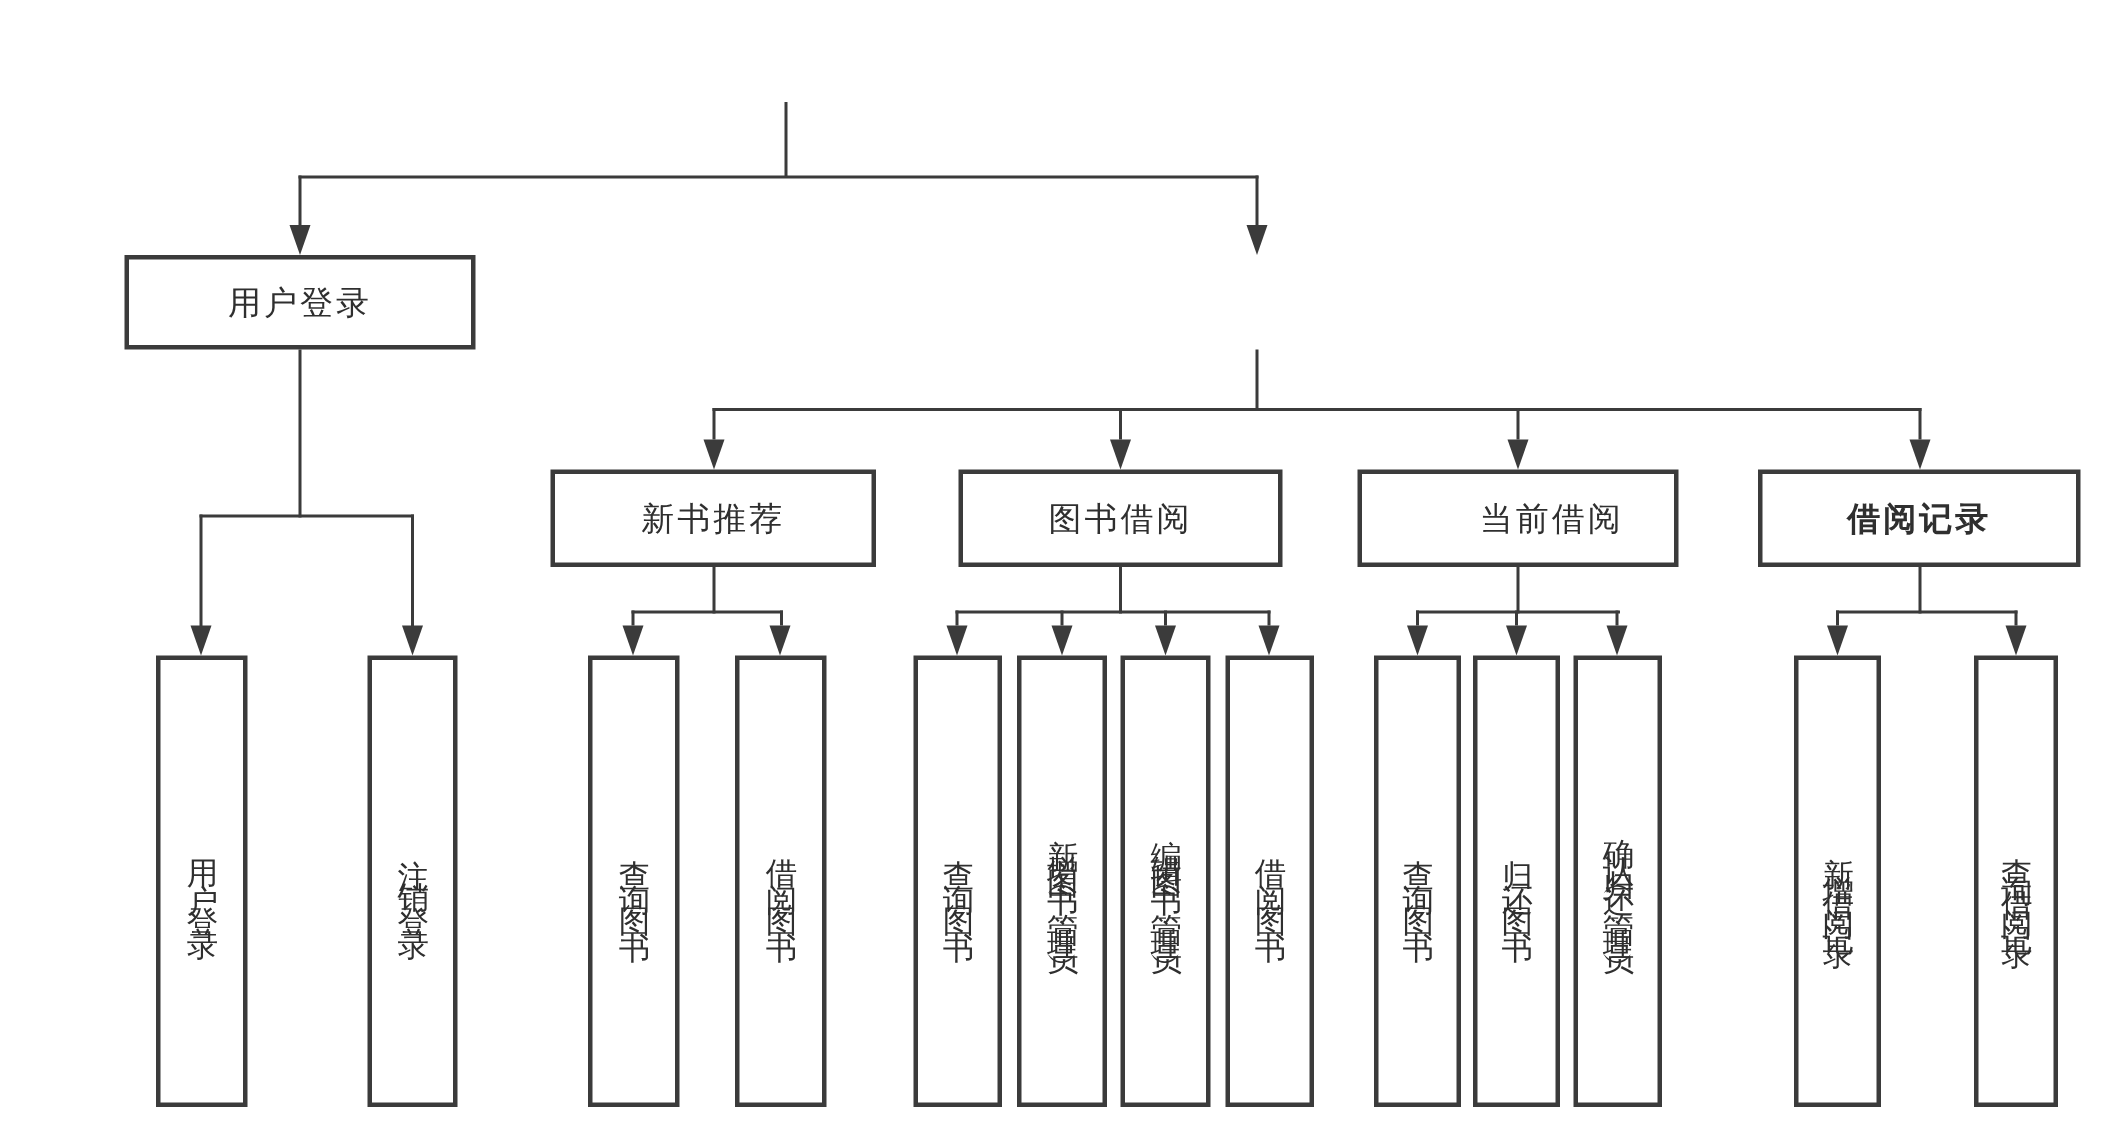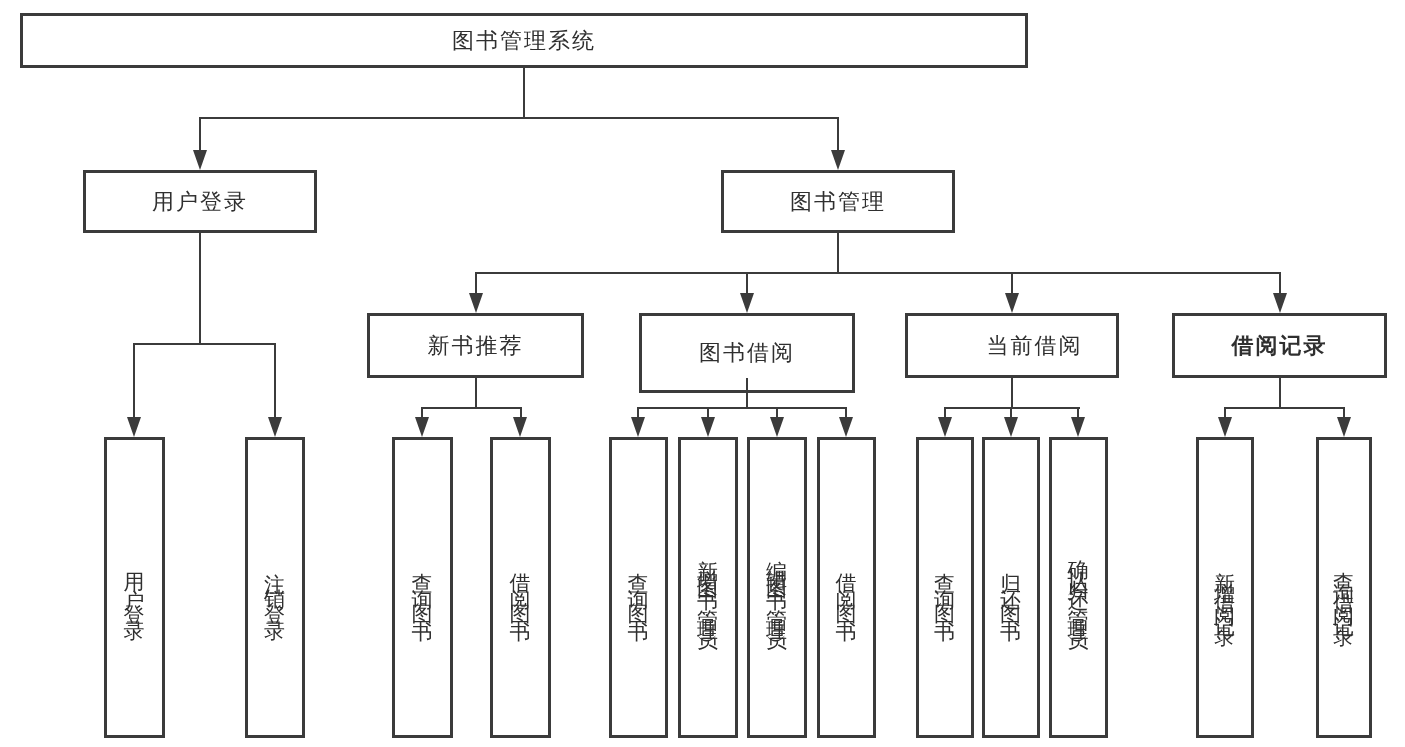--- a/index.html
+++ b/index.html
@@ -30,35 +30,29 @@
   .watermark{
     position:absolute;right:8px;bottom:7px;font-size:19px;letter-spacing:1px;
     color:#a8a8a8;text-shadow:0 0 3px #ffffff, 0 0 2px #ffffff;z-index:5;white-space:nowrap;
   }
 </style>
 </head>
 <body>
 
 <div class="canvas">
 
-  <div class="node" style="left:20px;top:13px;width:1008px;height:55px;">
-    <span class="lbl">图书管理系统</span>
-  </div>
 
   <div class="node" style="left:83px;top:170px;width:234px;height:63px;">
     <span class="lbl">用户登录</span>
-  </div>
-  <div class="node" style="left:721px;top:170px;width:234px;height:63px;">
-    <span class="lbl">图书管理</span>
   </div>
 
   <div class="node" style="left:367px;top:313px;width:217px;height:65px;text-align:center;">
     <span class="lbl">新书推荐</span>
   </div>
-  <div class="node" style="left:639px;top:313px;width:216px;height:80px;text-align:right;">
+  <div class="node" style="left:639px;top:313px;width:216px;height:65px;text-align:right;">
     <span class="lbl">图书借阅</span>
   </div>
   <div class="node" style="left:905px;top:313px;width:214px;height:65px;padding-left:45px;">
     <span class="lbl">当前借阅</span>
   </div>
   <div class="node" style="left:1172px;top:313px;width:215px;height:65px;font-weight:bold;">
     <span class="lbl">借阅记录</span>
   </div>
 
   <div class="node leaf ls4" style="left:104px;top:437px;width:61px;height:301px;">

